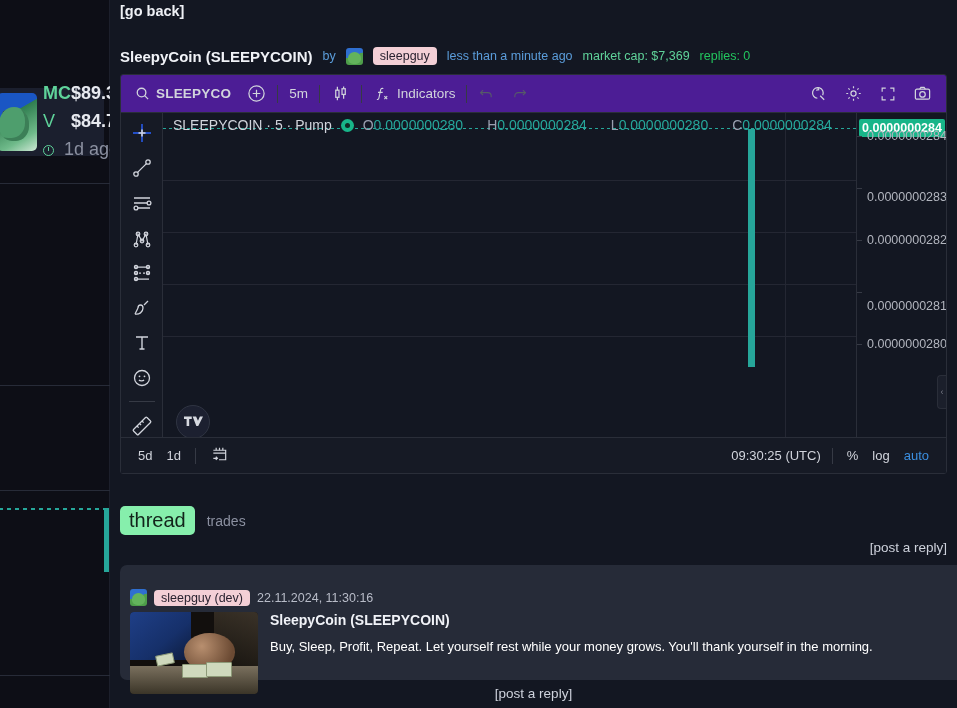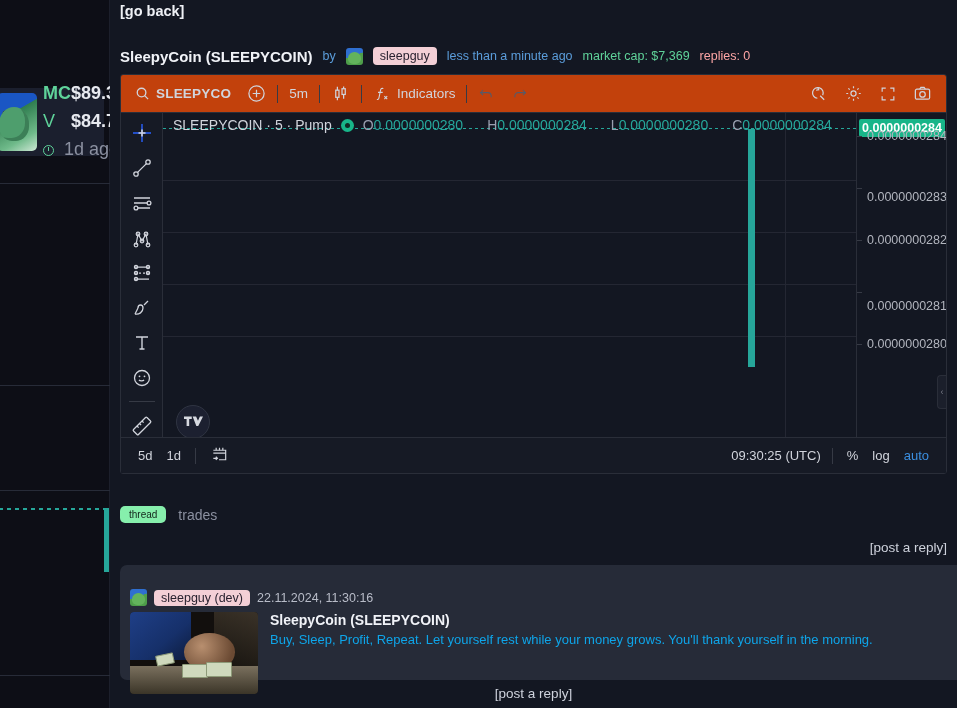--- a/index.html
+++ b/index.html
@@ -74,30 +74,30 @@
       border-radius:50% 50% 40% 40%; background:#63b35c; }
   .mini-pepe .me { position:absolute; top:6px; width:4px; height:4px; background:#fff;
       border-radius:50%; border:.8px solid #1d3d1a; }
   .mini-pepe .me.l{left:3px;} .mini-pepe .me.r{left:10px;}
   .user-badge {
     background: #f3cfd6; color: #2a2230; font-size: 12.5px;
     padding: 2px 7px; border-radius: 4px;
   }
   .timeago { color: #5b9ddb; font-size: 12.5px; }
   .mcap { color: #5fd39a; font-size: 12.5px; font-weight: normal; }
-  .replies { color: #fca5a5; font-size: 12.5px; }
+  .replies { color: #22c55e; font-size: 12.5px; }
 
   
   .chart-widget {
     position: absolute; left: 10px; top: 74px; width: 827px; height: 400px;
     background: #131722; border: 1px solid #2a2e39; border-radius: 3px; overflow: hidden;
   }
   .tv-toolbar {
     position: absolute; left: 0; top: 0; width: 100%; height: 38px;
-    background: #c2410c; border-bottom: 1px solid #2a2e39;
+    background: #4c1d95; border-bottom: 1px solid #2a2e39;
     display: flex; align-items: center; padding: 0 6px;
   }
   .tb-item {
     display: flex; align-items: center; gap: 6px; height: 28px;
     padding: 0 8px; border-radius: 4px; color: #d1d4dc; font-size: 13.5px; cursor: pointer;
   }
   .tb-sym { font-weight: bold; letter-spacing: .2px; max-width: 78px; overflow: hidden; white-space: nowrap; }
   .tb-sep { width: 1px; height: 18px; background: #363a45; margin: 0 3px; }
   .tb-spacer { flex: 1 1 auto; }
   svg.ic { display: block; }
@@ -177,21 +177,21 @@
   }
   .bt-item { padding: 3px 7px; border-radius: 4px; cursor: pointer; }
   .bt-sep { width: 1px; height: 16px; background: #363a45; margin: 0 7px; }
   .bt-spacer { flex: 1 1 auto; }
   .bt-clock { color: #d1d4dc; font-size: 13px; margin-right: 4px; }
   .bt-auto { color: #3b8fe0; }
 
   
   .tabs { position: absolute; left: 10px; top: 506px; display: flex; align-items: center; gap: 12px; }
   .tab-on {
-    background: #86efac; color: #12241a; font-size: 10px;
+    background: #86efac; color: #12241a; font-size: 20px;
     padding: 3px 9px; border-radius: 5px; cursor: pointer;
   }
   .tab-off { color: #8b90a0; font-size: 14px; cursor: pointer; }
   .reply-top { position: absolute; right: 10px; top: 540px; color: #ced2dc; font-size: 13.5px; cursor: pointer; }
 
   .post {
     position: absolute; left: 10px; top: 565px; width: 905px; height: 115px;
     background: #262b38; border-radius: 7px; padding: 24px 10px;
   }
   .post-head { display: flex; align-items: center; gap: 7px; }
@@ -206,21 +206,21 @@
       background: linear-gradient(140deg,#1f3f87 0%,#16306a 60%,#0d1c3d 100%); }
   .pi-head { position:absolute; left:42%; top:26%; width:40%; height:46%;
       border-radius:50%; background: radial-gradient(circle at 35% 35%,#b88f6f,#6b4a33 75%); }
   .pi-pillow { position:absolute; left:0; bottom:0; width:100%; height:34%;
       background: linear-gradient(180deg,#7a705e,#3b3528); }
   .pi-bill { position:absolute; background:#cfd9bd; border:1px solid #8d9a78; border-radius:1px; }
   .pi-dark { position:absolute; right:0; top:0; width:34%; height:72%;
       background: linear-gradient(200deg,#3a3228,#15120e); }
   .post-text { min-width: 0; }
   .post-title { color: #f0f2f7; font-size: 14px; font-weight: bold; }
-  .post-desc { color: #0ea5e9; font-size: 13px; margin-top: 3px; line-height: 1.35; text-align: center; }
+  .post-desc { color: #ffffff; font-size: 13px; margin-top: 10px; line-height: 1.35; text-align: center; }
   .reply-bot {
     position: absolute; left: 0; right: 0; top: 686px; text-align: center;
     color: #ced2dc; font-size: 13.5px; cursor: pointer;
   }
 </style>
 </head>
 <body>
 
 <div id="root">
 

